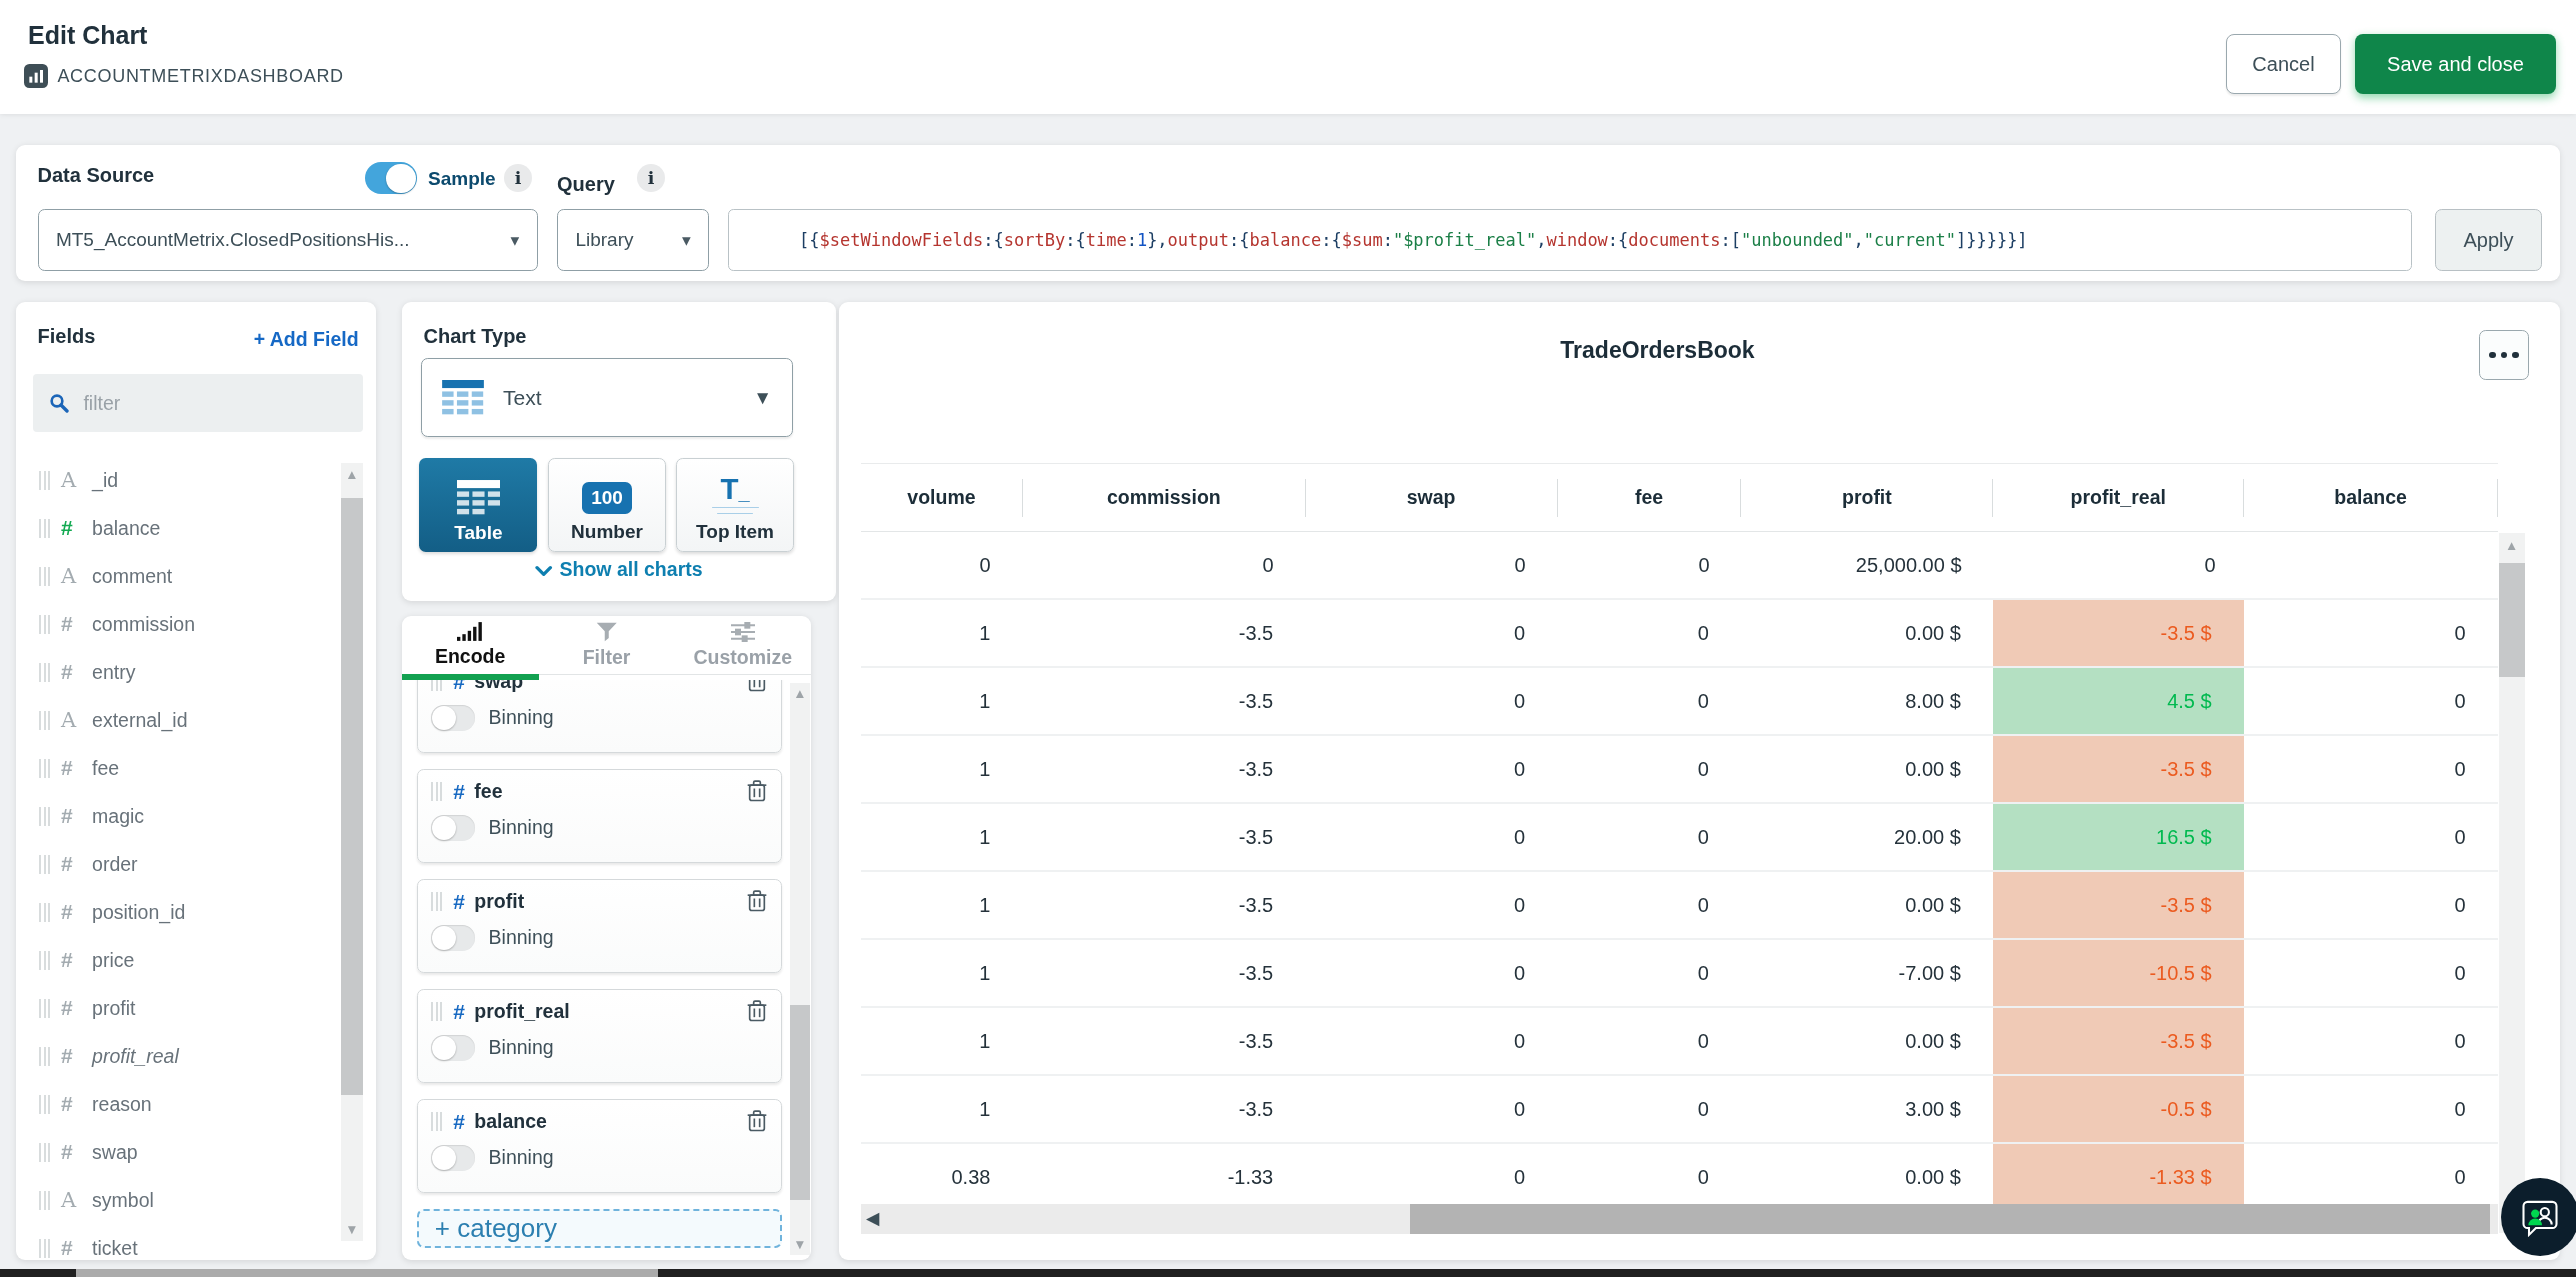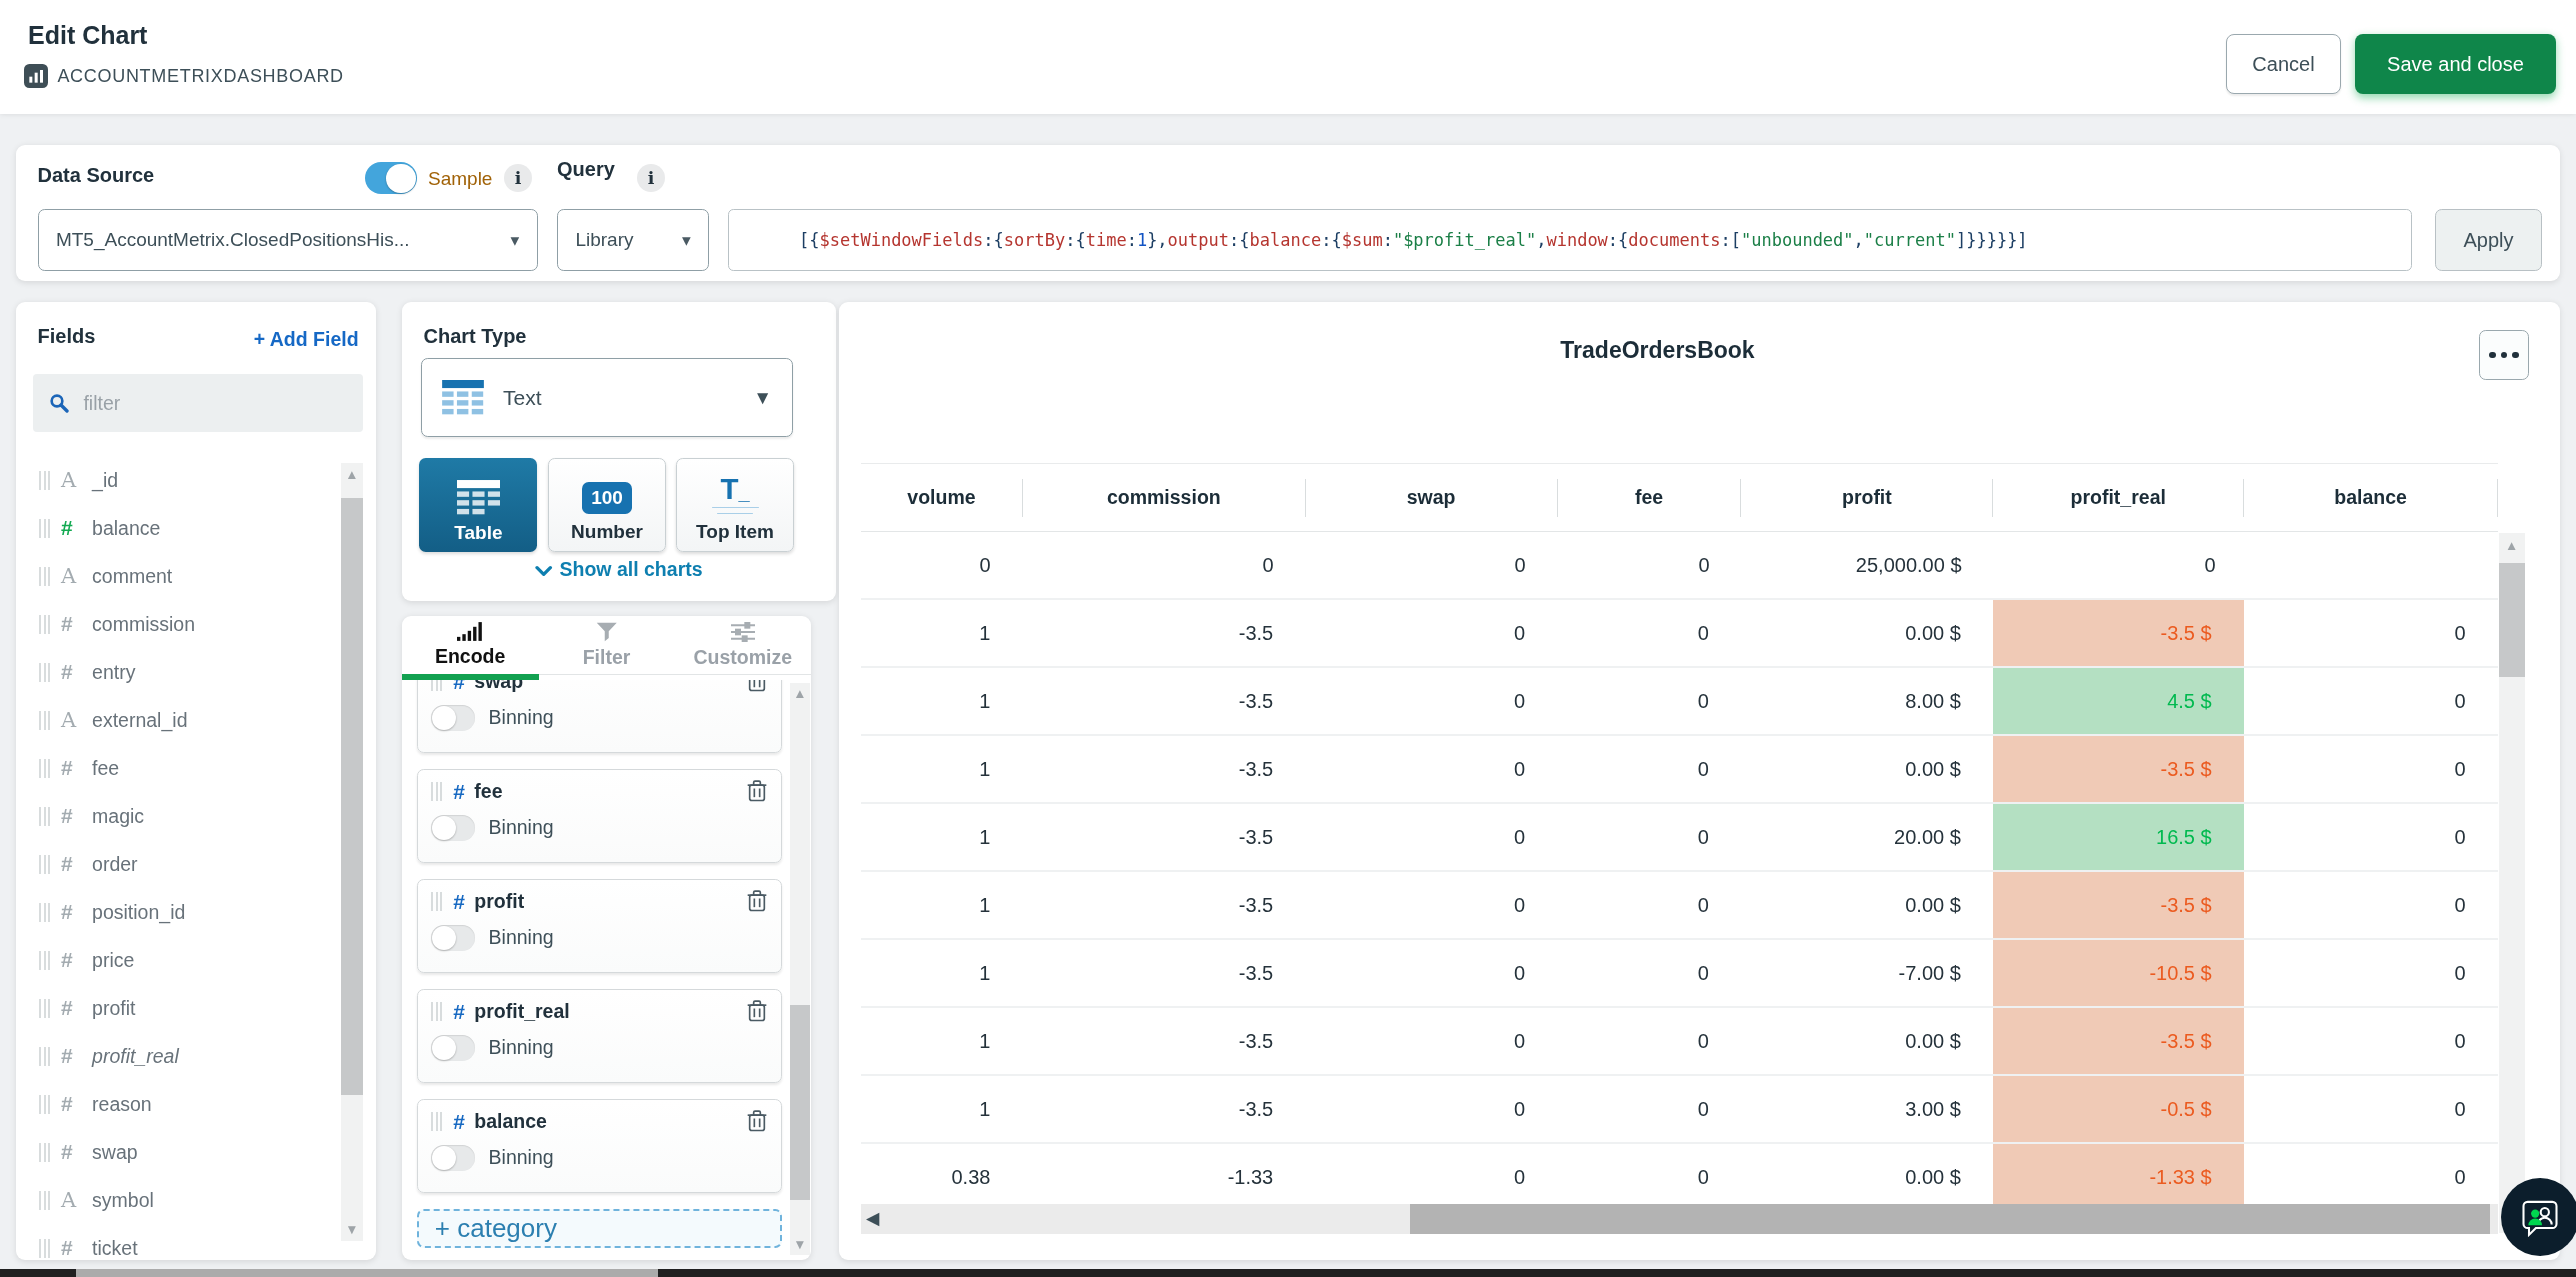--- a/index.html
+++ b/index.html
@@ -152,23 +152,23 @@
     </div>
     <button class="btn btn-cancel">Cancel</button>
     <button class="btn btn-save">Save and close</button>
   </header>
 
   <section class="card ds-card">
     <span class="ds-label" style="left:21.5px;top:19px;">Data Source</span>
     <div class="toggle">
         <div class="knob"></div>
       </div>
-    <span style="position:absolute;left:412px;top:23px;font-size:19px;color:#a16207;">Sample</span>
+    <span style="position:absolute;left:412px;top:23px;font-size:19px;color:#0c4a6e;font-weight:bold;">Sample</span>
     <span class="info" style="left:488px;top:19px;">i</span>
-    <span class="ds-label" style="left:541px;top:13px;">Query</span>
+    <span class="ds-label" style="left:541px;top:28px;">Query</span>
     <span class="info" style="left:621px;top:19px;">i</span>
 
     <div class="selbox" style="left:21.5px;width:500px;">
       <span>MT5_AccountMetrix.ClosedPositionsHis...</span>
       <span class="chev">▾</span>
     </div>
     <div class="selbox" style="left:541px;width:152px;">
       <span>Library</span>
       <span class="chev">▾</span>
     </div>

